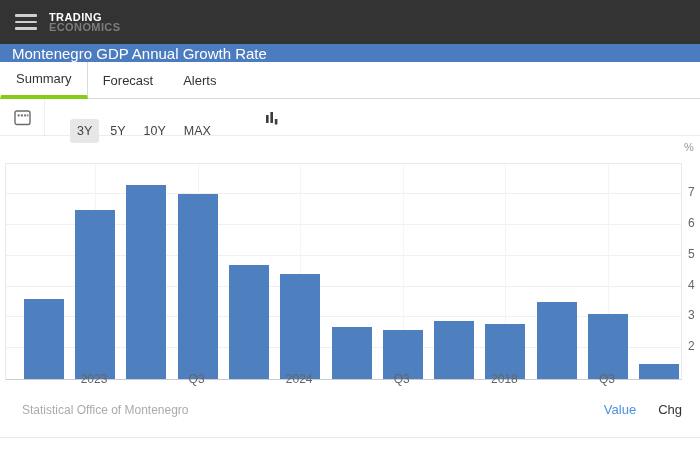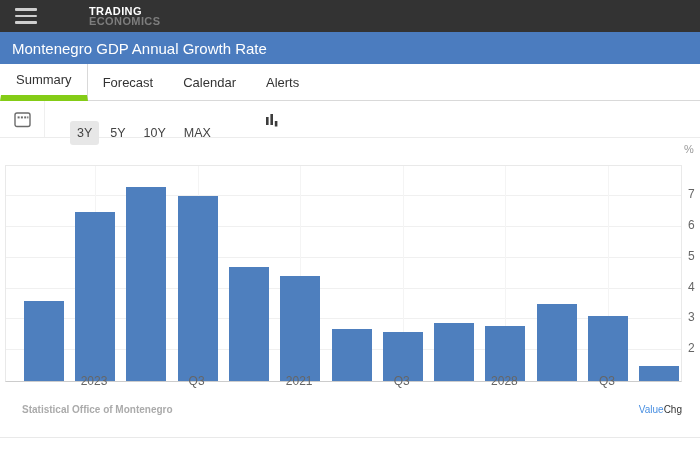--- a/index.html
+++ b/index.html
@@ -2,35 +2,35 @@
 <html><head>
 <meta charset="utf-8">
 <style>
   * { margin:0; padding:0; box-sizing:border-box; }
   html,body { background:#fff; }
   body {
     width:700px; height:450px; overflow:hidden; position:relative;
     font-family:"Liberation Sans", sans-serif;
   }
   
-  .top-bar { height:32px; background:#333333; display:flex; align-items:center;gap:40px; }
+  .top-bar { height:44px; background:#333333; display:flex; align-items:center; }
   .hamburger { width:22px; margin-left:15px; cursor:pointer; }
   .hamburger div { height:2.5px; background:#cfcfcf; margin:4px 0; border-radius:1px; }
   .logo { margin-left:12px; line-height:10px; }
   .logo .l1 { color:#ffffff; font-size:11px; font-weight:bold; letter-spacing:.4px; }
   .logo .l2 { color:#7d7d7d; font-size:11px; font-weight:bold; letter-spacing:.4px; }
   
-  .title-bar { height:32px; background:#4b7cbf; color:#fff; font-size:15px;
+  .title-bar { height:18px; background:#4b7cbf; color:#fff; font-size:15px;
     display:flex; align-items:center; padding-left:12px; }
   
   .tab-bar { height:37px; border-bottom:1px solid #d9d9d9; display:flex; align-items:stretch; background:#fff; }
   .tab { display:flex; align-items:center; padding:12px 14px; font-size:13px; color:#333;
     cursor:pointer; margin-bottom:-1px; border:1px solid transparent; border-top:none; }
   .tab.active { background:#fff; border-right:1px solid #d9d9d9; border-left:1px solid #fff;
-    border-bottom:6px solid #84cc16; padding:0 15px; }
+    border-bottom:4px solid #84cc16; padding:0 15px; }
   .caret { display:none; width:0; height:0; border-left:4px solid transparent;
     border-right:4px solid transparent; border-top:4px solid #333; margin-left:6px; }
   
   .toolbar { height:37px; border-bottom:1px solid #ececec; display:flex; align-items:center; }
   .cal-btn { margin-left:14px; width:30px; display:flex; align-items:center; cursor:pointer; }
   .tool-sep { width:1px; height:36px; background:#efefef; margin-left:0px; }
   .ranges { margin-left:25px; display:flex; align-items:center;margin-top:27px; }
   .range-btn { font-size:12.5px; color:#444; padding:5px 7px; margin-right:4px;
     border-radius:3px; cursor:pointer; }
   .range-btn.selected { background:#e7e7e7; }
@@ -41,23 +41,23 @@
     border:1px solid #e9e9e9; border-bottom:1px solid #cccccc; background:#fff; }
   .hgrid { position:absolute; left:0; width:100%; height:1px; background:#f0f0f0; }
   .vgrid { position:absolute; top:0; width:1px; height:100%; background:#f4f4f4; }
   .bar { position:absolute; bottom:0; background:#4e7fbe; }
   .ylab { position:absolute; left:688px; width:14px; font-size:12px; color:#666; }
   .unit-lab { position:absolute; left:684px; top:5px; font-size:11px; color:#999; }
   .xlab { position:absolute; top:236px; width:60px; text-align:center; font-size:12px; color:#666; }
   
   .chart-footer { display:flex; justify-content:space-between; align-items:center;
     padding:8px 18px 0 22px; }
-  .source { font-size:10px; color:#ababab;font-weight:bold; }
+  .source { font-size:12px; color:#ababab; }
   .legend { display:flex; }
-  .legend-item { font-size:10px; color:#333; cursor:pointer; }
+  .legend-item { font-size:13px; color:#333; margin-left:22px; cursor:pointer; }
   .legend-item.active { color:#4a90e2; }
   .bottom-divider { position:absolute; left:0; right:0; top:437px; height:1px; background:#e9e9e9; }
 </style>
 </head>
 <body>
 
 <header class="top-bar">
   <div class="hamburger">
     <div></div>
       <div></div>
@@ -74,24 +74,20 @@
 </div>
 
 <nav class="tab-bar">
 
 <div class="tab active">
     <span class="tab-label">Summary</span>
 
   </div>
     <div class="tab">
     <span class="tab-label">Forecast</span>
-
-  </div>
-    <div class="tab">
-    <span class="tab-label">Calendar</span>
 
   </div>
     <div class="tab">
     <span class="tab-label">Alerts</span>
 
   </div>
   </nav>
 
 <div class="toolbar">
   <div class="cal-btn">
@@ -159,23 +155,23 @@
     </div>
   <div id="axis-labels">
       <div class="ylab" style="top: 203.1px;">2</div>
       <div class="ylab" style="top: 172.4px;">3</div>
       <div class="ylab" style="top: 141.6px;">4</div>
       <div class="ylab" style="top: 110.8px;">5</div>
       <div class="ylab" style="top: 80px;">6</div>
       <div class="ylab" style="top: 49.2px;">7</div>
       <div class="xlab" style="left: 64px;">2023</div>
       <div class="xlab" style="left: 166.6px;">Q3</div>
-      <div class="xlab" style="left: 269.2px;">2021</div>
+      <div class="xlab" style="left: 269.2px;">2024</div>
       <div class="xlab" style="left: 371.8px;">Q3</div>
-      <div class="xlab" style="left: 474.4px;">2028</div>
+      <div class="xlab" style="left: 474.4px;">2018</div>
       <div class="xlab" style="left: 577px;">Q3</div>
     </div>
 </div>
 
 <div class="chart-footer">
   <span class="source">Statistical Office of Montenegro</span>
   <div class="legend">
 
   <span class="legend-item active">Value</span>
       <span class="legend-item">Chg</span>

